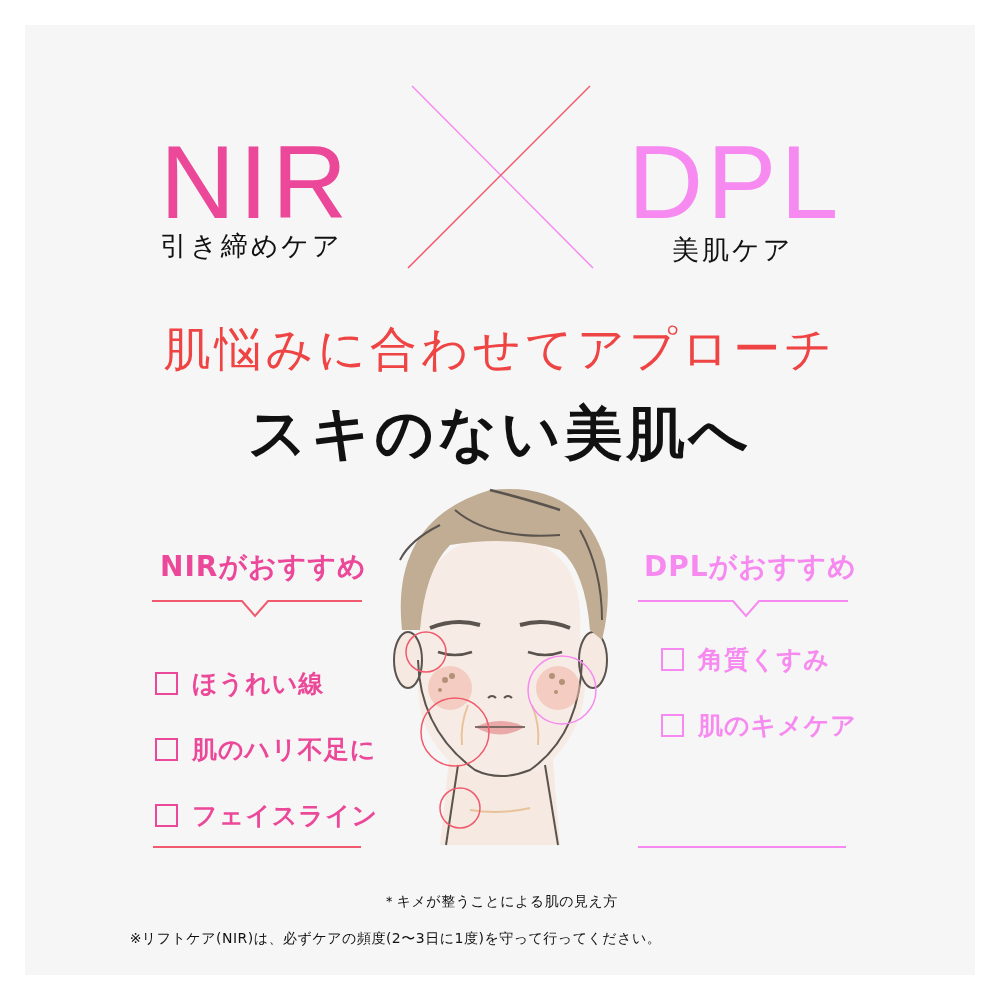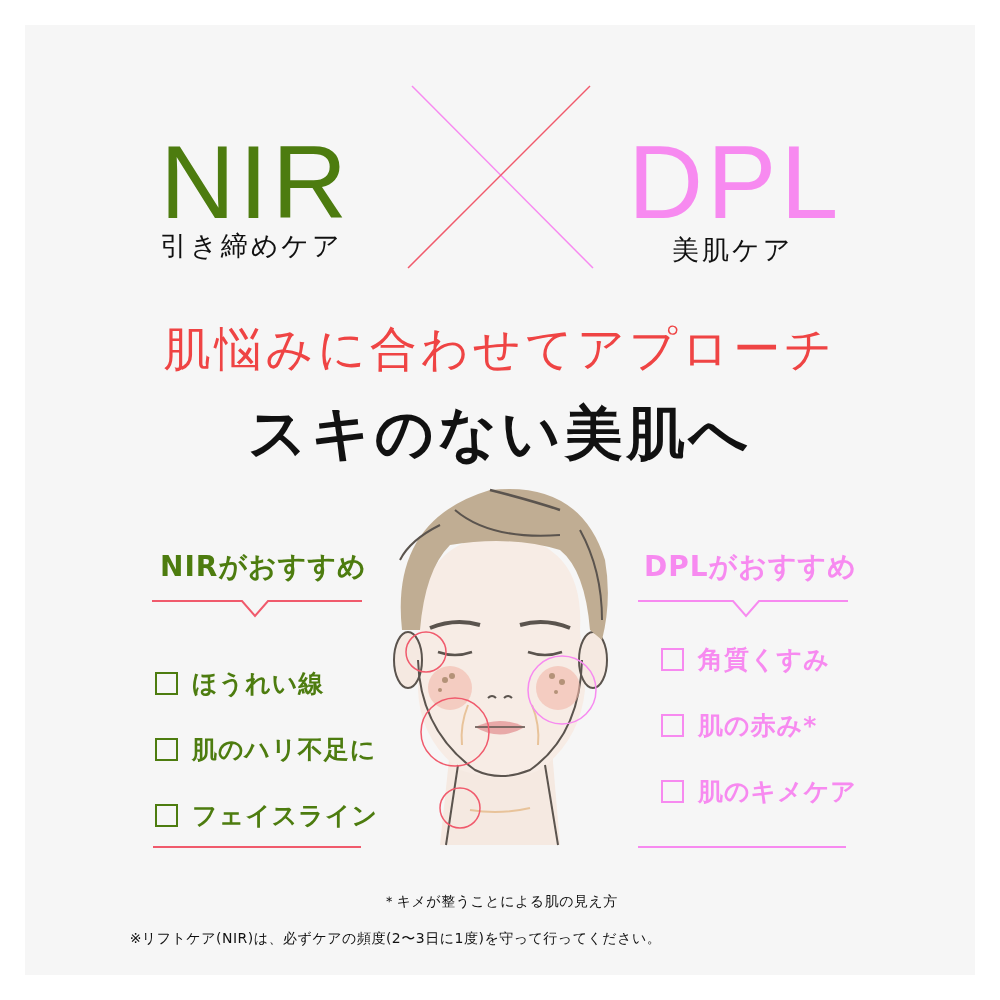--- a/index.html
+++ b/index.html
@@ -7,21 +7,21 @@
   body { font-family: "DejaVu Sans", "Liberation Sans", sans-serif; }
   .panel {
     position: absolute; left: 25px; top: 25px; width: 950px; height: 950px;
     background: #f6f6f6;
   }
   .abs { position: absolute; }
   .big-label {
     font-family: "Liberation Sans", "DejaVu Sans", sans-serif;
     font-weight: 400; font-size: 104px; letter-spacing: 4px; line-height: 1;
   }
-  .nir-color { color: #4d7c0f; text-align: center; }
+  .nir-color { color: #ec4899; text-align: center; }
   .dpl-color { color: #f78af0; }
   .sub-label { font-size: 27px; color: #111; letter-spacing: 3px; }
   .headline { font-size: 47px; color: #ef4444; font-weight: 500; letter-spacing: 4px; white-space: nowrap; }
   .headline2 { font-size: 58px; color: #111; font-weight: 600; letter-spacing: 4px; white-space: nowrap; }
   .rec-title { font-size: 28px; font-weight: 700; letter-spacing: 1px; }
   .item { display: flex; align-items: center; font-size: 25px; font-weight: 700; letter-spacing: 1px; white-space: nowrap; }
   .box { width: 23px; height: 23px; border: 2px solid currentColor; margin-right: 14px; flex: none; }
   .note { font-size: 14px; color: #111; white-space: nowrap; letter-spacing: 0.5px; }
 </style>
 </head>
@@ -116,23 +116,19 @@
 <svg class="abs" style="left:638px;top:598px;" width="210" height="24">
   <polyline points="0,3 95,3 108,18 121,3 210,3" fill="none" stroke="#f78af0" stroke-width="2"></polyline>
 </svg>
 <div class="abs dpl-color" style="left:661px;top:642px;">
   <div class="item" style="height:34px;">
     <span class="box"></span>
     <span>角質くすみ</span>
   </div>
   <div class="item" style="height:34px;margin-top:32px;">
     <span class="box"></span>
-    <span>肌の赤み*</span>
-  </div>
-  <div class="item" style="height:34px;margin-top:32px;">
-    <span class="box"></span>
     <span>肌のキメケア</span>
   </div>
 </div>
 <div class="abs" style="left:638px;top:846px;width:208px;height:2px;background:#f78af0;"></div>
 
 <div class="abs note" style="left:0;width:1000px;text-align:center;top:893px;">＊キメが整うことによる肌の見え方</div>
 <div class="abs note" style="left:0;width:791px;text-align:center;top:930px;">※リフトケア(NIR)は、必ずケアの頻度(2〜3日に1度)を守って行ってください。</div>
 
 </body></html>

